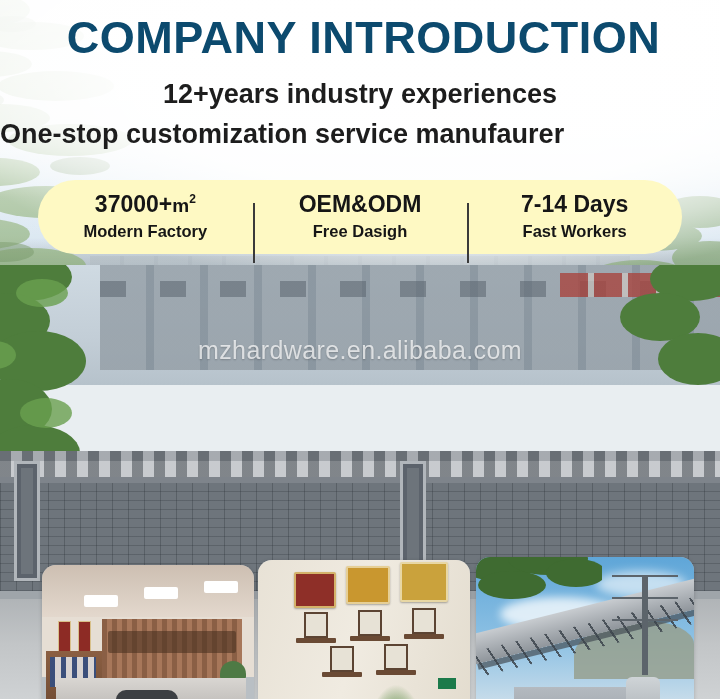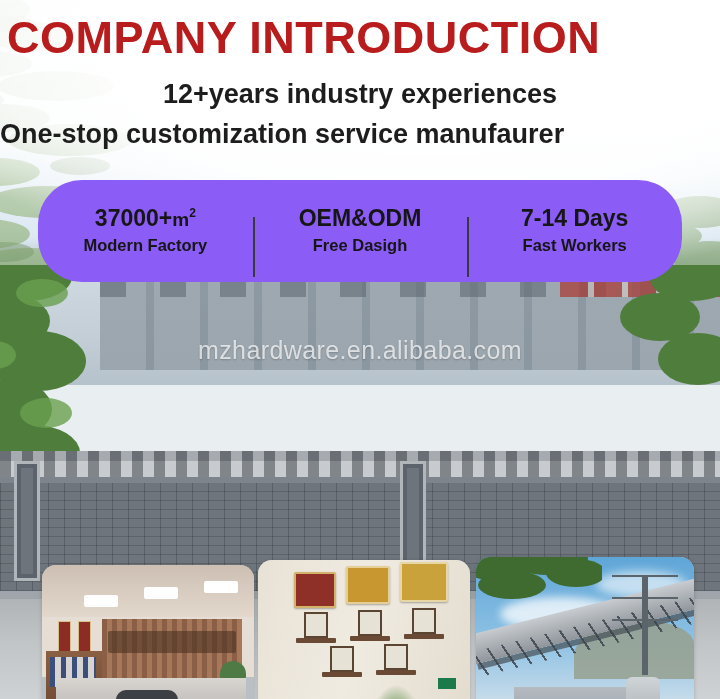--- a/index.html
+++ b/index.html
@@ -50,25 +50,25 @@
   .hero-wash {
     position:absolute; inset:0;
     background:
       radial-gradient(ellipse 520px 200px at 60% 30%, rgba(255,255,255,.97) 0%, rgba(255,255,255,.92) 55%, rgba(255,255,255,.55) 80%, rgba(255,255,255,.15) 100%),
       linear-gradient(to bottom, rgba(255,255,255,.92) 0%, rgba(255,255,255,.80) 45%, rgba(255,255,255,.30) 70%, rgba(255,255,255,.05) 100%);
   }
 
   .hero-text { position:absolute; inset:0; }
   .title {
     position:absolute; left:0; right:0; top:12px;
-    text-align:left;
+    text-align:center;
     font-size:45px;
     font-weight:700;
     letter-spacing:.5px;
-    color:#b91c1c;
+    color:#0c4a6e;
     font-family:"Liberation Sans", sans-serif;
     white-space:nowrap;
     padding-left:7px;
   }
   .sub1 {
     position:absolute; left:0; right:0; top:79px;
     text-align:center;
     font-size:27px; font-weight:700;
     color:#1d1d1d;
     white-space:nowrap;
@@ -78,22 +78,22 @@
     text-align:left;
     font-size:27px; font-weight:700;
     color:#1d1d1d;
     white-space:nowrap;
   }
 
   
   .stats {
     position:absolute;
     left:38px; top:180px;
-    width:644px; height:102px;
-    background:#8b5cf6;
+    width:644px; height:74px;
+    background:#fef9c3;
     border-radius:44px;
     display:flex;
     align-items:center;
     z-index:6;
   }
   .stat {
     flex:1 1 0;
     position:relative;
     text-align:center;
     padding:0 4px;

